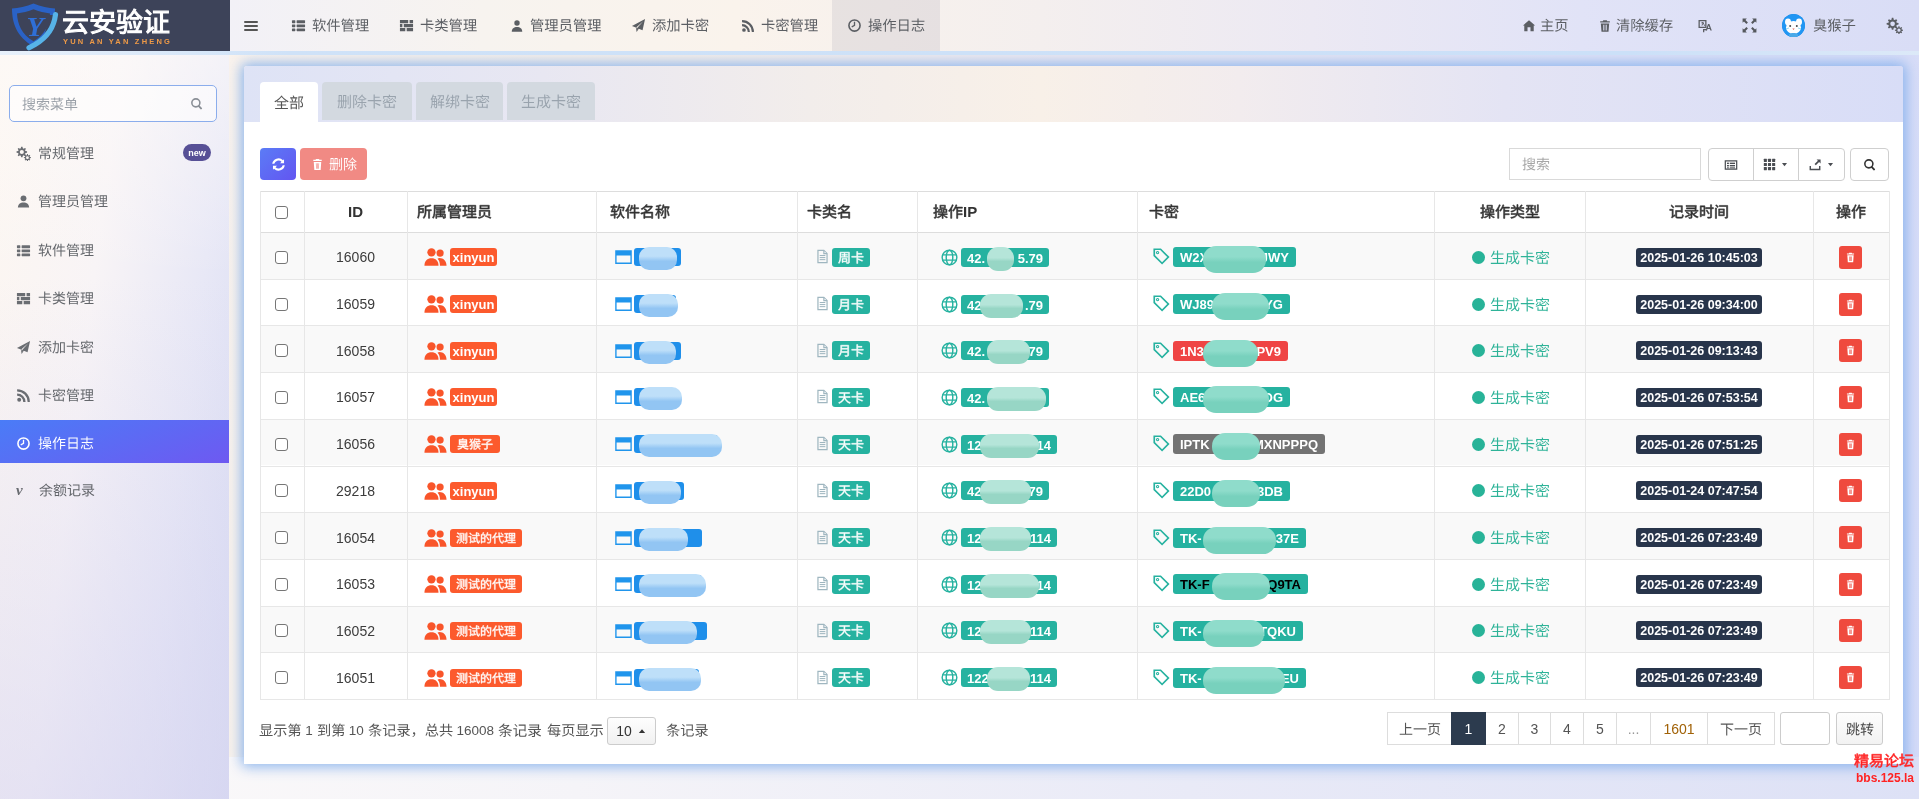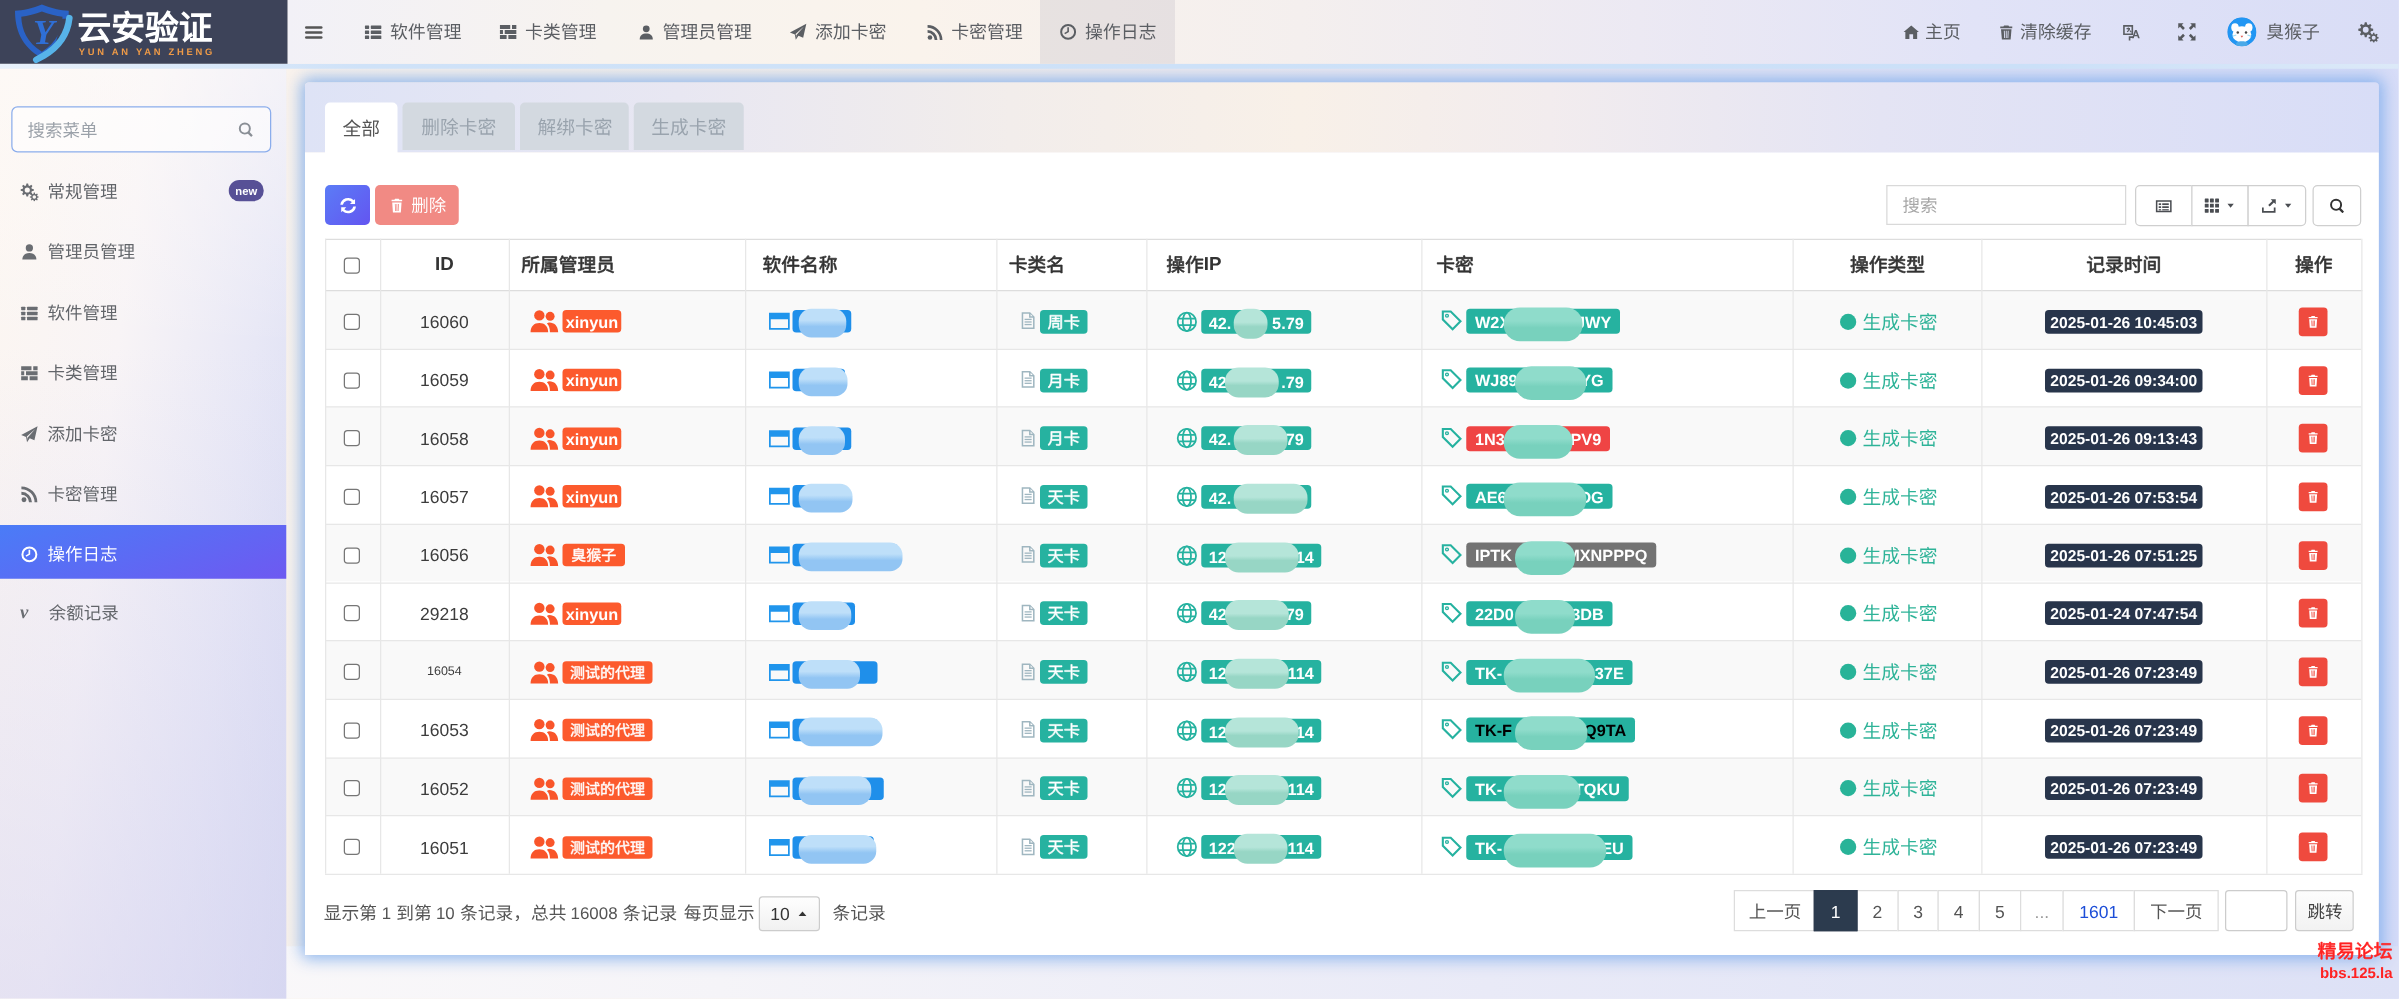--- a/index.html
+++ b/index.html
@@ -933,21 +933,21 @@
     </svg>
   </div>
 <div class="ab fx" style="left:1636px;top:481px;width:126px;height:19px;border-radius:3px;background:#28354b;color:#fff;justify-content:center;font-size:12.5px;font-weight:bold;z-index:8">2025-01-24 07:47:54</div>
 <div class="ab fx" style="left:1839px;top:479px;width:23px;height:23px;border-radius:3px;background:#ef4a3e;justify-content:center;z-index:8">
     <svg style="display:block" width="11" height="11" viewBox="0 0 16 16" fill="#fff">
       <path d="M6.2 1.2 L9.8 1.2 L10.4 2.2 L13.2 2.2 L13.2 3.8 L2.8 3.8 L2.8 2.2 L5.6 2.2 Z"></path>
       <path d="M3.4 4.9 L12.6 4.9 L11.9 14.8 L4.1 14.8 Z M6 6.4 L6.3 13.2 L7.1 13.2 L6.8 6.4 Z M7.6 6.4 L7.6 13.2 L8.4 13.2 L8.4 6.4 Z M9.2 6.4 L8.9 13.2 L9.7 13.2 L10 6.4 Z" fill-rule="evenodd"></path>
     </svg>
   </div>
 <div class="ab" style="left:275px;top:531px;width:13px;height:13px;border:1.5px solid #767676;border-radius:3px;background:#fff;z-index:8"></div>
-<div class="ab fx" style="left:305px;top:512.2px;width:101px;height:46.7px;padding-top:4px;box-sizing:border-box;justify-content:center;font-size:10px;color:#3c3c3c;z-index:8">16054</div>
+<div class="ab fx" style="left:305px;top:512.2px;width:101px;height:46.7px;padding-top:4px;box-sizing:border-box;justify-content:center;font-size:14px;color:#3c3c3c;z-index:8">16054</div>
 <div class="ab" style="left:424px;top:527px;z-index:8">
     <svg style="display:block" width="23" height="23" viewBox="0 0 16 16" fill="#f9552a">
       <circle cx="5.2" cy="4.4" r="2.9"></circle>
       <path d="M0.3 13.8 C0.3 10.4 2.3 8.6 5.2 8.6 C8.1 8.6 10.1 10.4 10.1 13.8 Z"></path>
       <circle cx="11.2" cy="4.9" r="2.5"></circle>
       <path d="M10.8 8.4 C13.4 8.5 15.5 10 15.7 13.8 L11.1 13.8 C11.1 11.6 10.5 9.8 9.4 8.9 C9.8 8.6 10.3 8.4 10.8 8.4 Z"></path>
     </svg>
   </div>
 <div class="ab fx" style="left:450px;top:529px;width:72px;height:18px;border-radius:3px;background:#fc5a2d;color:#fff;justify-content:center;z-index:8">
     <svg width="60.0" height="12.0" viewBox="0 120 5000 1000" fill="currentColor" stroke="currentColor" stroke-width="40">
@@ -1319,21 +1319,21 @@
     </svg>
   </div>
 <div class="ab fx" style="left:1451px;top:712px;width:35px;height:33px;background:#2c3b4e;border:1px solid #2c3b4e;margin:0;justify-content:center;color:#fff;font-size:14px;z-index:9">1</div>
 <div class="ab fx" style="left:1485px;top:712px;width:34px;height:33px;background:#fff;border:1px solid #ddd;margin:0;justify-content:center;color:#545454;font-size:14px;z-index:8">2</div>
 <div class="ab fx" style="left:1518px;top:712px;width:33px;height:33px;background:#fff;border:1px solid #ddd;margin:0;justify-content:center;color:#545454;font-size:14px;z-index:8">3</div>
 <div class="ab fx" style="left:1550px;top:712px;width:34px;height:33px;background:#fff;border:1px solid #ddd;margin:0;justify-content:center;color:#545454;font-size:14px;z-index:8">4</div>
 <div class="ab fx" style="left:1583px;top:712px;width:34px;height:33px;background:#fff;border:1px solid #ddd;margin:0;justify-content:center;color:#545454;font-size:14px;z-index:8">5</div>
 <div class="ab fx" style="left:1616px;top:712px;width:35px;height:33px;background:#fff;border:1px solid #ddd;margin:0;justify-content:center;color:#545454;font-size:14px;z-index:8">
     <span style="color:#999">...</span>
   </div>
-<div class="ab fx" style="left:1650px;top:712px;width:58px;height:33px;background:#fff;border:1px solid #ddd;margin:0;justify-content:center;color:#1d4ed8;font-size:14px;z-index:8">1601</div>
+<div class="ab fx" style="left:1650px;top:712px;width:58px;height:33px;background:#fff;border:1px solid #ddd;margin:0;justify-content:center;color:#a16207;font-size:14px;z-index:8">1601</div>
 <div class="ab fx" style="left:1707px;top:712px;width:68px;height:33px;background:#fff;border:1px solid #ddd;margin:0;justify-content:center;color:#545454;font-size:14px;z-index:8">
     <svg width="42.0" height="14.0" viewBox="0 120 3000 1000" fill="currentColor">
       <use href="#u4E0B"></use>
       <use href="#u4E00" x="1000"></use>
       <use href="#u9875" x="2000"></use>
     </svg>
   </div>
 <div class="ab" style="left:1780px;top:712px;width:50px;height:33px;border:1px solid #ccc;border-radius:3px;background:#fff;z-index:8"></div>
 <div class="ab fx" style="left:1836px;top:712px;width:47px;height:33px;border:1px solid #ccc;border-radius:3px;background:linear-gradient(#fdfdfd,#f2f2f2);justify-content:center;color:#444;z-index:8">
     <svg width="28.0" height="14.0" viewBox="0 120 2000 1000" fill="currentColor">

